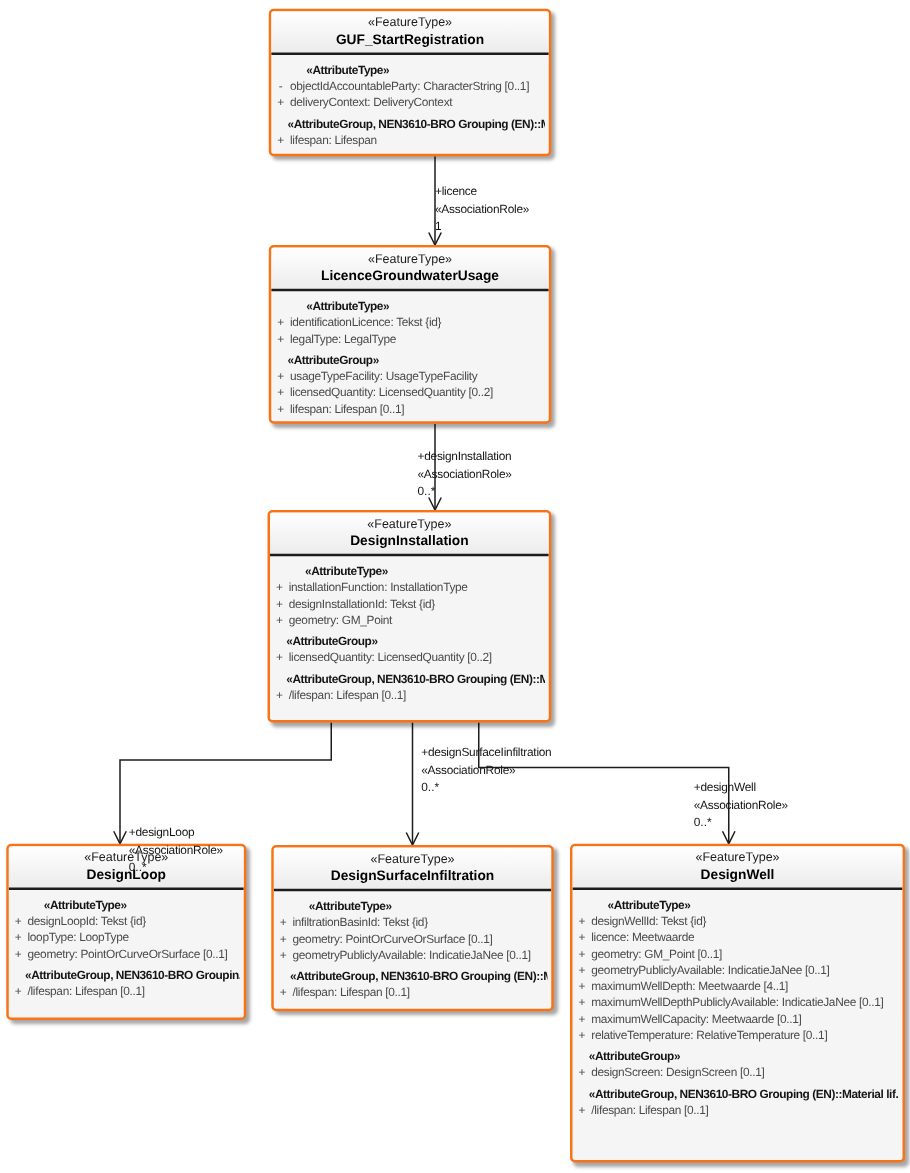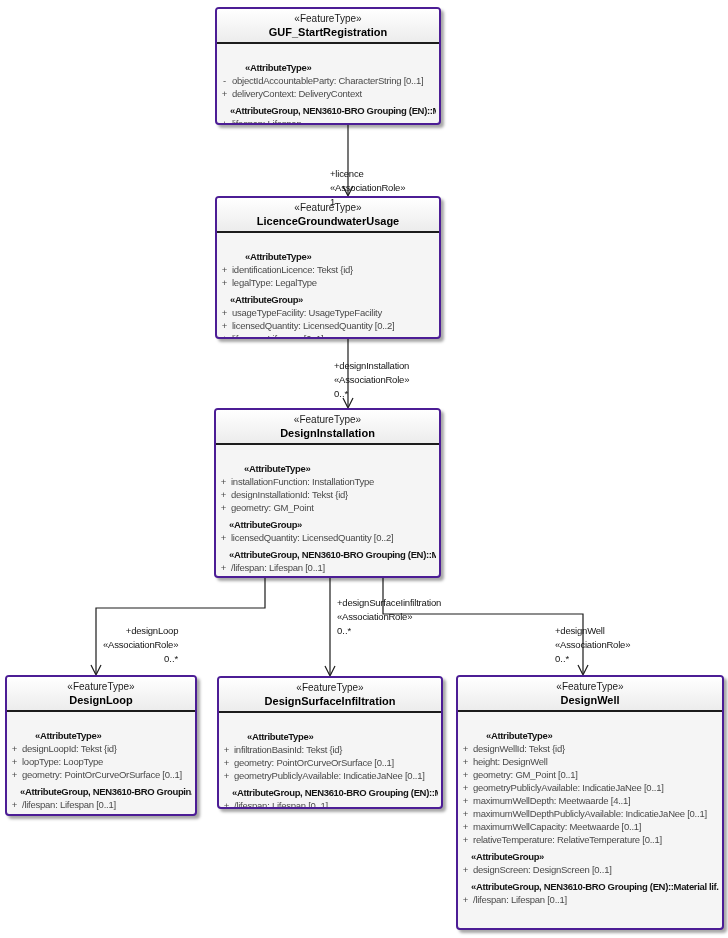--- a/index.html
+++ b/index.html
@@ -4,21 +4,21 @@
 <style>
   html,body { margin:0; padding:0; background:#ffffff; }
   .canvas {
     position:relative; width:728px; height:938px; background:#ffffff;
     font-family:"Liberation Sans", sans-serif; overflow:hidden;
   }
   .wires { position:absolute; left:0; top:0; }
 
   .uml-class {
     position:absolute; box-sizing:border-box;
-    border:2px solid #4c1d95; border-radius:4px;
+    border:2px solid #f97316; border-radius:4px;
     background:#f5f5f5;
     box-shadow:3px 3px 3px rgba(0,0,0,0.35);
     overflow:hidden;
   }
   .hdr {
     background:linear-gradient(#ffffff,#ececec);
     border-bottom:2px solid #1c1c1c;
     text-align:center; padding:3px 2px 3px 2px;
   }
   .hdr .stereo { font-size:10px; line-height:13px; color:#1c1c1c; }
@@ -26,21 +26,21 @@
   .cbody { padding:3px 3px 0 0; }
   .row {
     white-space:nowrap; overflow:hidden;
     line-height:13px; font-size:9.5px; letter-spacing:-0.25px; color:#4a4a4a;
   }
   .row .vis { display:inline-block; width:15px; text-align:center; color:#4a4a4a; }
   .row.sg {
     font-weight:bold; color:#141414; margin-top:4px; padding-left:13px;
     letter-spacing:-0.35px;
   }
-  .row.sg:first-child { margin-top:14px;padding-left:28px; }
+  .row.sg:first-child { margin-top:3px;padding-left:28px; }
 
   .conn-label { position:absolute; font-size:9.5px; line-height:14px; color:#141414; letter-spacing:-0.2px; }
   .conn-label .mult { letter-spacing:0; }
 </style>
 </head>
 <body>
 
 <div class="canvas">
 
   <svg class="wires" width="728" height="938" viewBox="0 0 728 938">
@@ -144,47 +144,47 @@
   </div>
 
   <div class="uml-class" style="left:456px;top:675px;width:268px;height:255px;">
     <div class="hdr">
       <div class="stereo">«FeatureType»</div>
       <div class="cname">DesignWell</div>
     </div>
     <div class="cbody">
       <div class="row sg">«AttributeType»</div>
       <div class="row"><span class="vis">+</span><span>designWellId: Tekst {id}</span></div>
-      <div class="row"><span class="vis">+</span><span>height: DesignWell</span></div>
+      <div class="row"><span class="vis">+</span><span>licence: Meetwaarde</span></div>
       <div class="row"><span class="vis">+</span><span>geometry: GM_Point [0..1]</span></div>
       <div class="row"><span class="vis">+</span><span>geometryPubliclyAvailable: IndicatieJaNee [0..1]</span></div>
       <div class="row"><span class="vis">+</span><span>maximumWellDepth: Meetwaarde [4..1]</span></div>
       <div class="row"><span class="vis">+</span><span>maximumWellDepthPubliclyAvailable: IndicatieJaNee [0..1]</span></div>
       <div class="row"><span class="vis">+</span><span>maximumWellCapacity: Meetwaarde [0..1]</span></div>
       <div class="row"><span class="vis">+</span><span>relativeTemperature: RelativeTemperature [0..1]</span></div>
       <div class="row sg">«AttributeGroup»</div>
       <div class="row"><span class="vis">+</span><span>designScreen: DesignScreen [0..1]</span></div>
       <div class="row sg">«AttributeGroup, NEN3610-BRO Grouping (EN)::Material lif...</div>
       <div class="row"><span class="vis">+</span><span>/lifespan: Lifespan [0..1]</span></div>
     </div>
   </div>
 
-  <div class="conn-label" style="left:330px;top:147px;margin-top:20px;">
+  <div class="conn-label" style="left:348px;top:147px;">
     <div>+licence</div>
     <div>«AssociationRole»</div>
     <div class="mult">1</div>
   </div>
 
   <div class="conn-label" style="left:334px;top:359px;">
     <div>+designInstallation</div>
     <div>«AssociationRole»</div>
     <div class="mult">0..*</div>
   </div>
 
-  <div class="conn-label" style="left:103px;top:624px;text-align:right;">
+  <div class="conn-label" style="left:103px;top:660px;">
     <div>+designLoop</div>
     <div>«AssociationRole»</div>
     <div class="mult">0..*</div>
   </div>
 
   <div class="conn-label" style="left:337px;top:596px;">
     <div>+designSurfaceIinfiltration</div>
     <div>«AssociationRole»</div>
     <div class="mult">0..*</div>
   </div>

